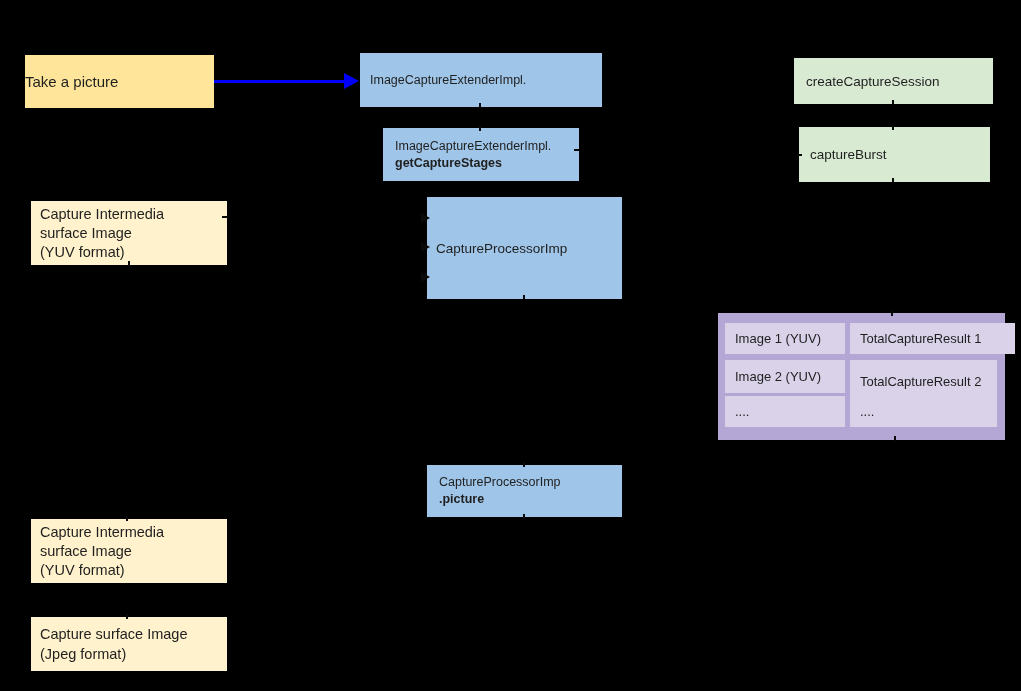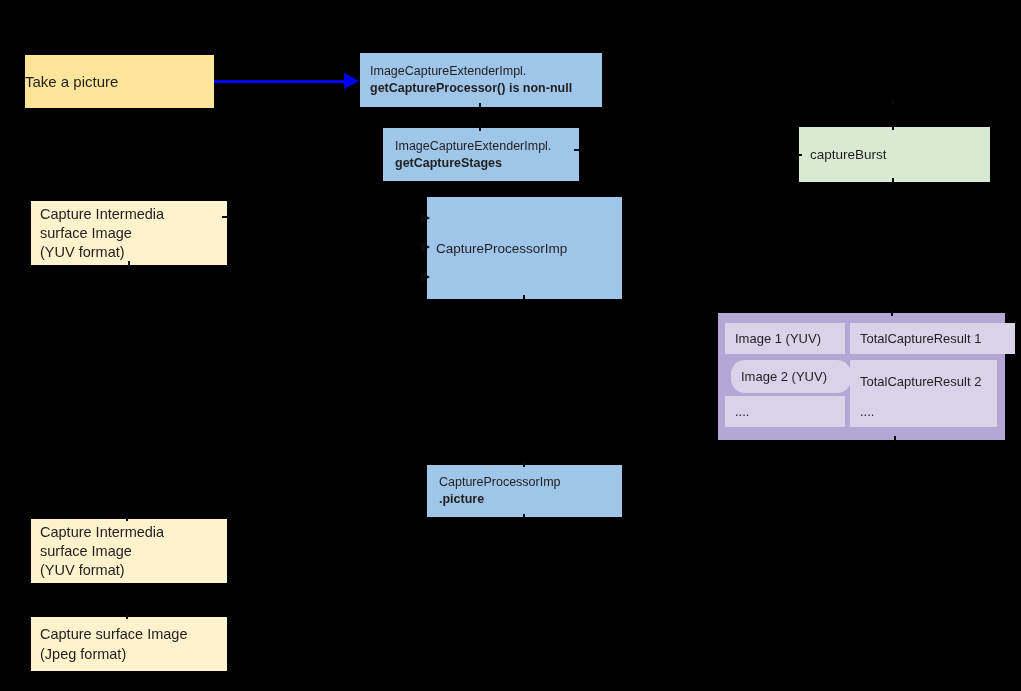--- a/index.html
+++ b/index.html
@@ -25,21 +25,21 @@
   .n-ci2{left:31px;top:519px;width:196px;height:64px;background:#fff2cc;font-size:14.5px;line-height:19px;padding-left:9px;}
   .n-jpeg{left:31px;top:617px;width:196px;height:54px;background:#fff2cc;font-size:14.5px;line-height:20px;padding-left:9px;}
 
   .n-table{left:718px;top:313px;width:287px;height:127px;background:#b4a7d6;}
   .tcell{
     position:absolute;background:#d9d2e9;display:flex;align-items:center;
     padding-left:10px;box-sizing:border-box;font-size:13px;
   }
   .c00{left:7px;top:10px;width:120px;height:31px;}
   .c01{left:132px;top:10px;width:165px;height:31px;}
-  .c10{left:13px;top:47px;width:120px;height:33px;border-radius:14px;}
+  .c10{left:7px;top:47px;width:120px;height:33px;}
   .c11{left:132px;top:47px;width:147px;height:42px;}
   .c20{left:7px;top:83px;width:120px;height:31px;}
   .c21{left:132px;top:83px;width:147px;height:31px;}
 
   .arrow-shaft{position:absolute;left:214px;top:80px;width:133px;height:3px;background:#0000fa;}
   .arrow-head{
     position:absolute;left:344px;top:73px;width:0;height:0;
     border-top:8px solid transparent;border-bottom:8px solid transparent;
     border-left:15px solid #0000fa;
   }
@@ -60,23 +60,25 @@
 
   <div class="node n-take">
     <span class="ln">Take a picture</span>
   </div>
 
   <div class="arrow-shaft"></div>
   <div class="arrow-head"></div>
 
   <div class="node n-gcp">
     <span class="ln">ImageCaptureExtenderImpl.</span>
-    <span class="ln bold">getCaptureProcessor() is non-null</span>
   </div>
 
+  <div class="node n-ccs">
+    <span class="ln">createCaptureSession</span>
+  </div>
 
   <div class="node n-cb">
     <span class="ln">captureBurst</span>
   </div>
 
   <div class="node n-gcs">
     <span class="ln">ImageCaptureExtenderImpl.</span>
     <span class="ln bold">getCaptureStages</span>
   </div>
 

